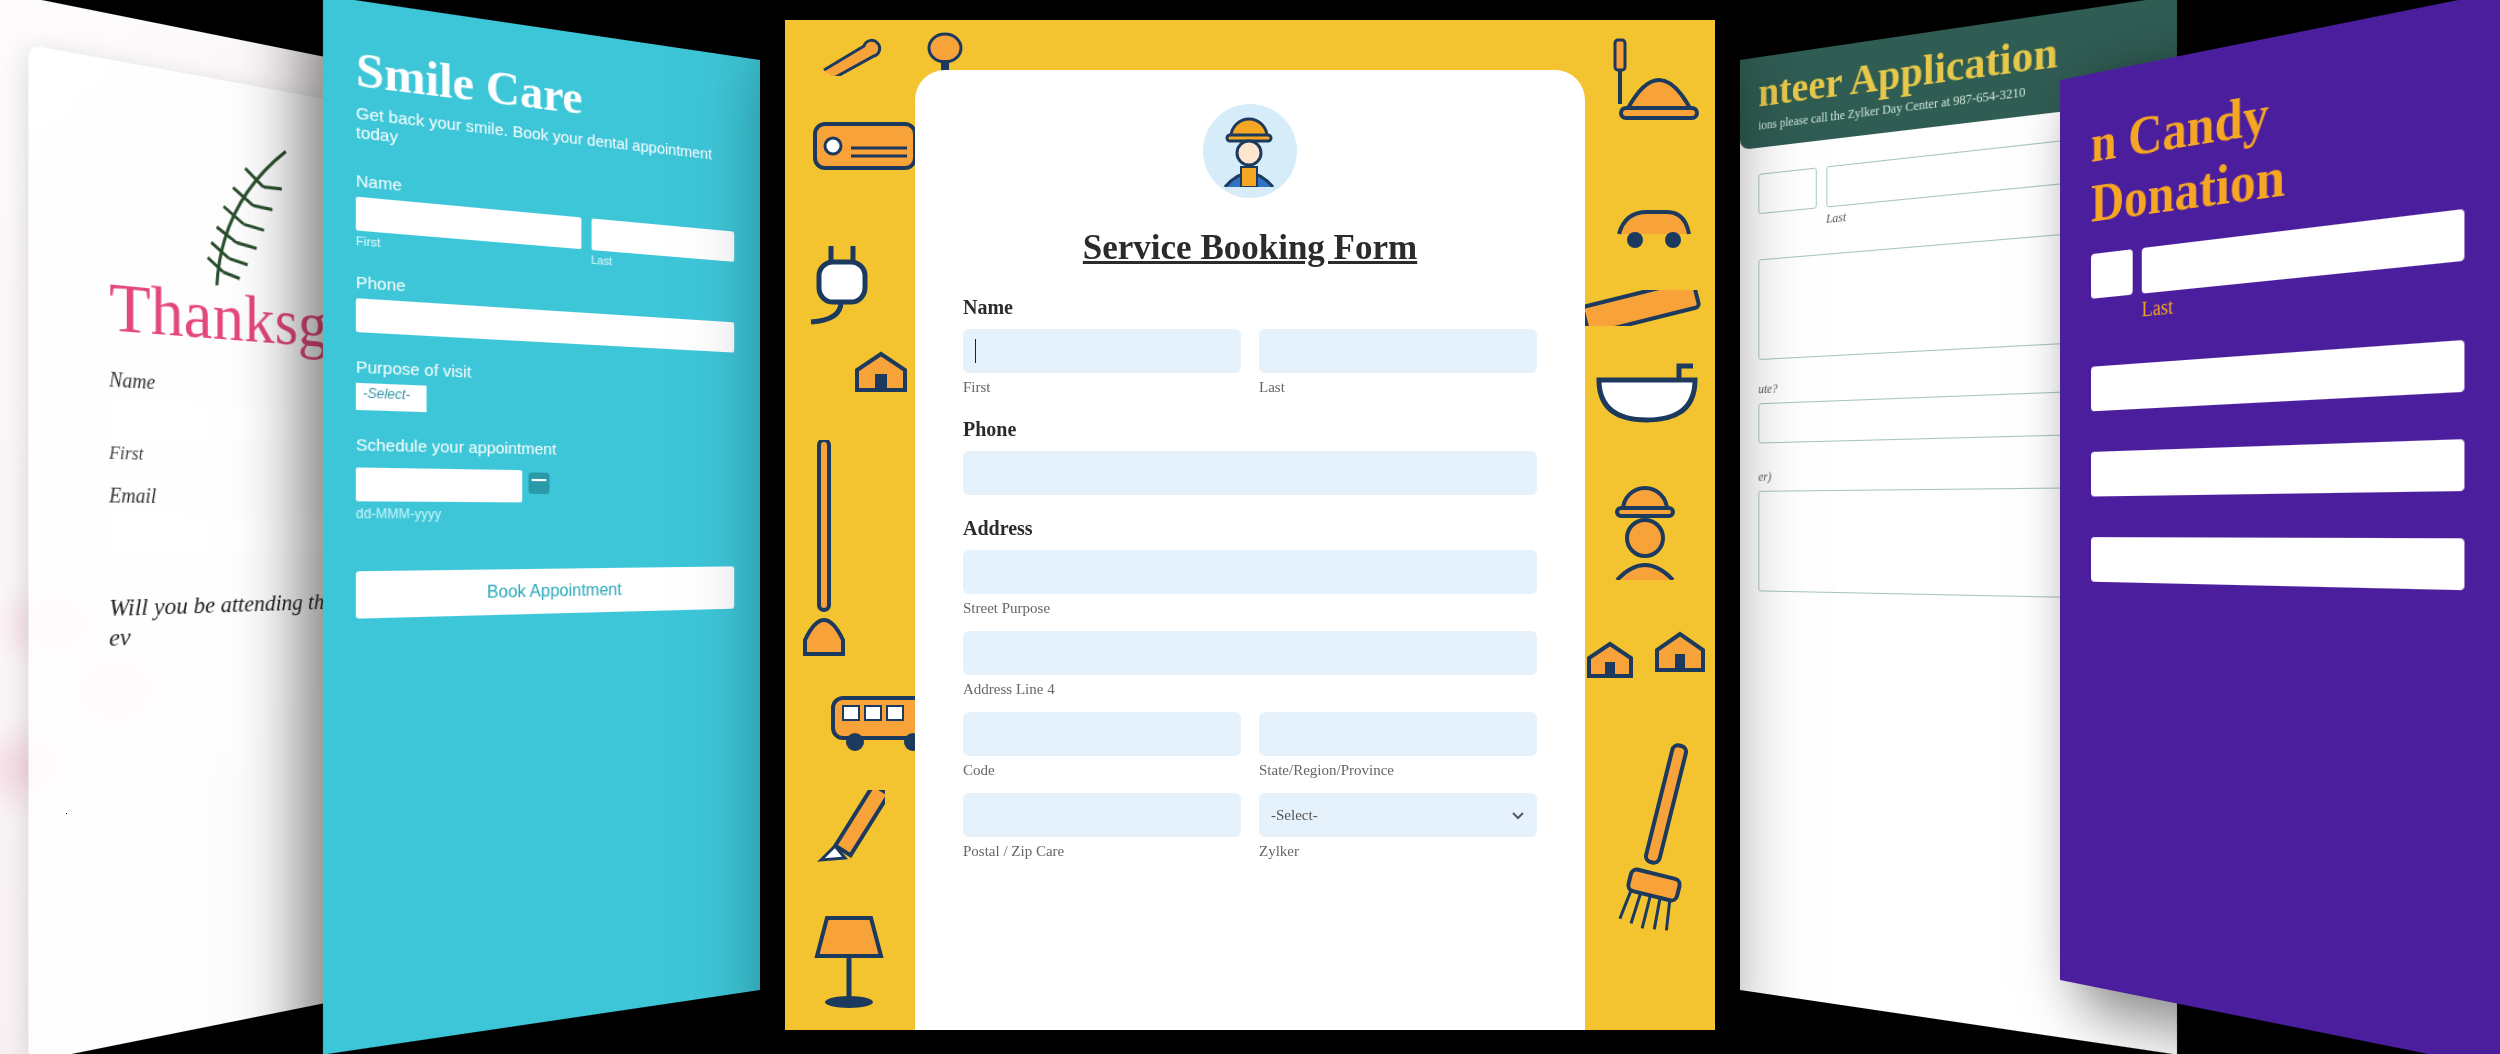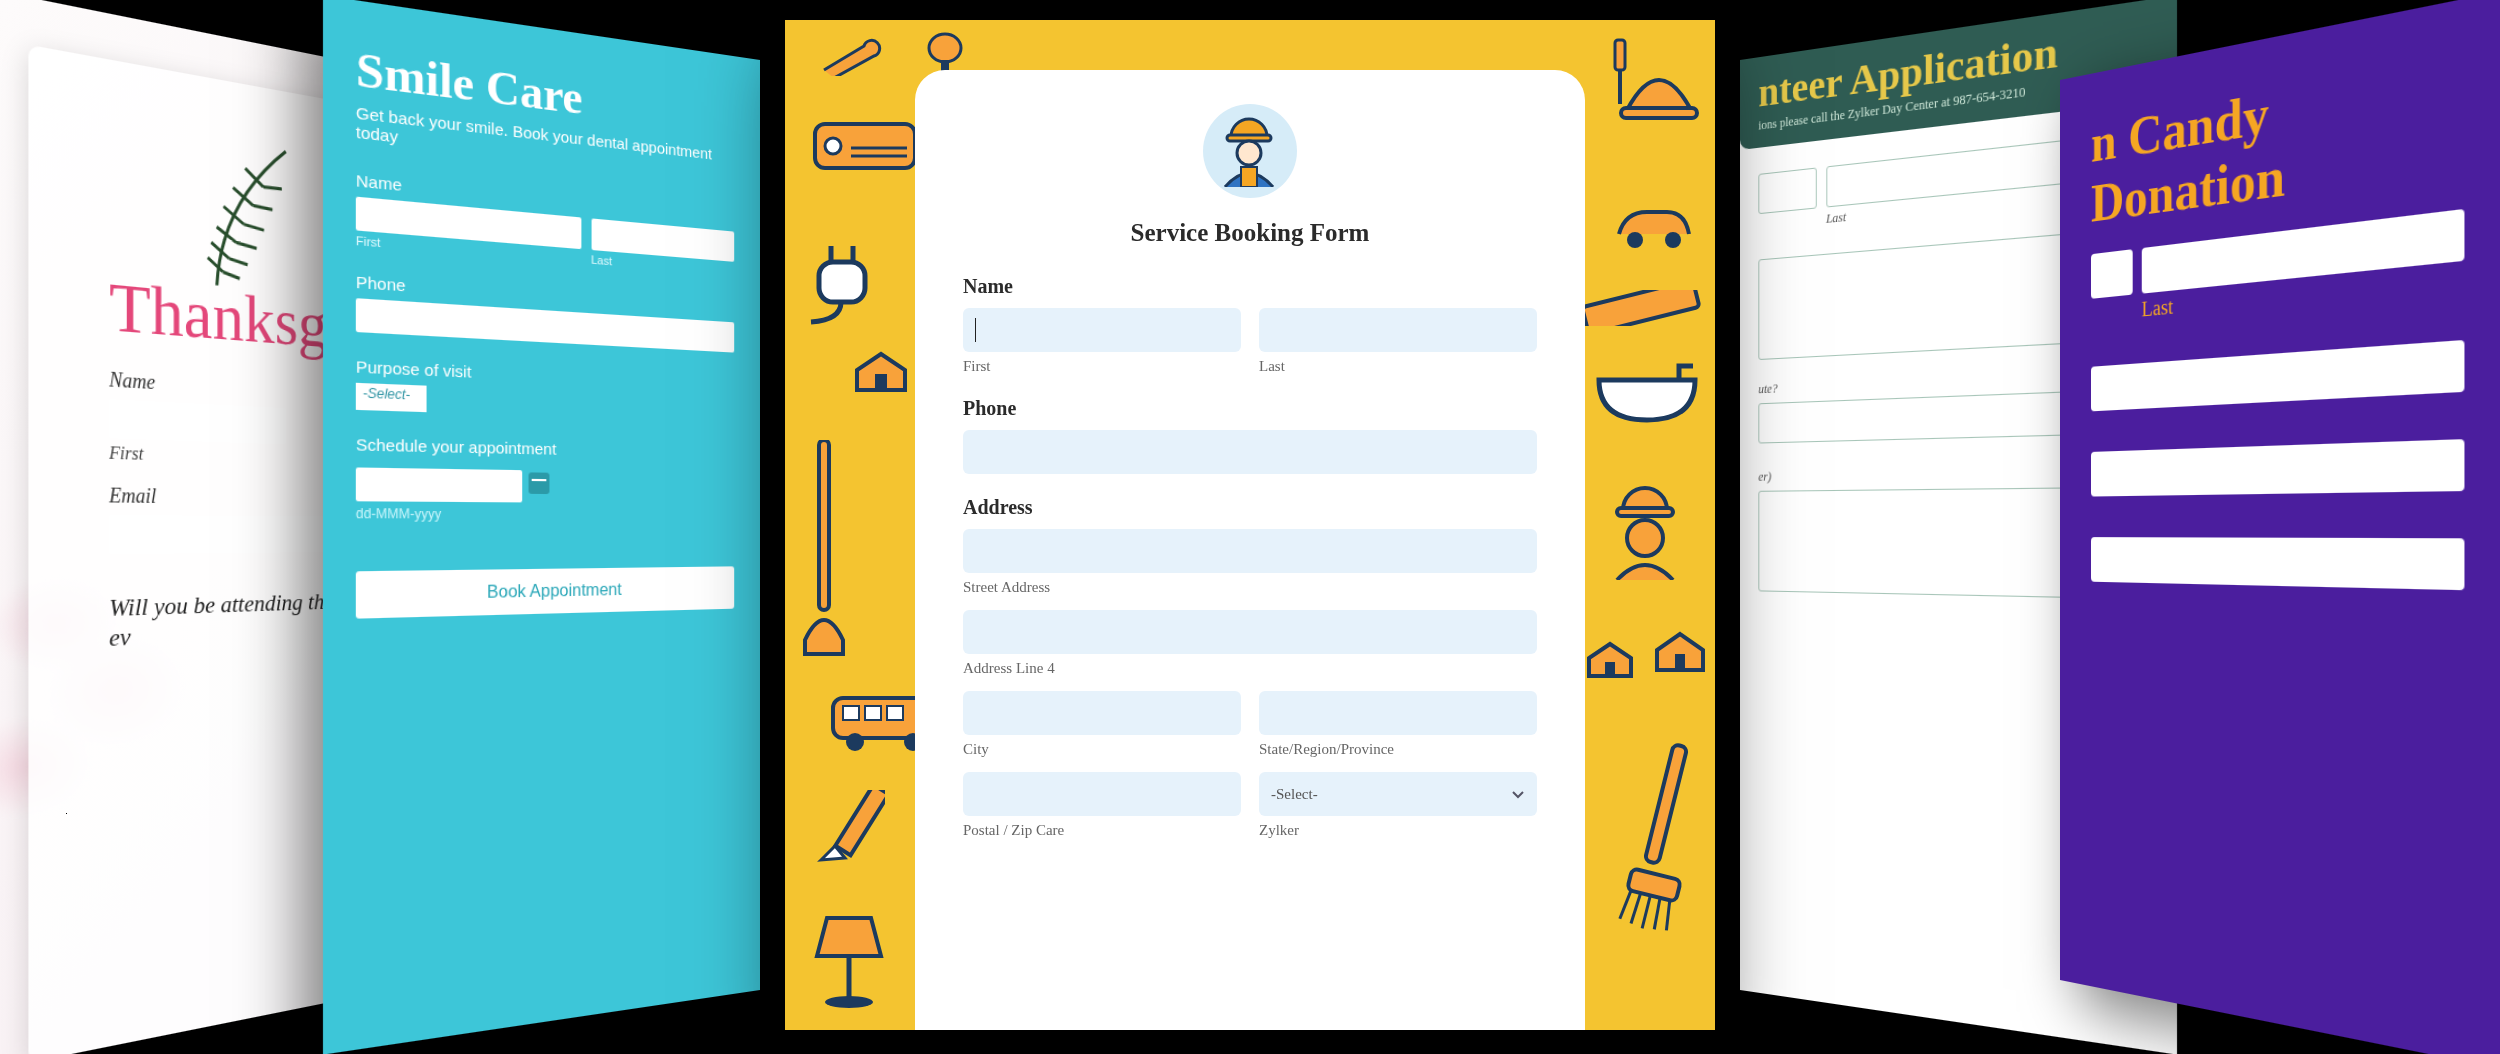--- a/index.html
+++ b/index.html
@@ -116,21 +116,21 @@
     box-shadow:0 30px 80px rgba(0,0,0,.6);
     overflow:hidden;
   }
   .svc-bg-pattern { position:absolute; inset:0; }
   .svc-card {
     position:absolute; left:130px; right:130px; top:50px; bottom:-20px;
     background:#fff; border-radius:30px 30px 0 0;
     padding:34px 48px; box-sizing:border-box;
     font-family:Georgia,serif; color:#2b2b2b;
   }
-  .svc-card h1 { text-align:center; font-size:25px; font-weight:700; margin:21px 0 28px;}
+  .svc-card h1 { text-align:center; font-size:35px; font-weight:700; margin:30px 0 28px;text-decoration:underline;}
   .svc-card .avatar-wrap { width:94px; height:94px; margin:0 auto; background:#d6ecf8; border-radius:50%; display:flex; align-items:center; justify-content:center;}
   .svc-card .lbl { font-weight:700; font-size:20px; margin-top:22px; display:block;}
   .svc-card .row { display:flex; gap:18px; margin-top:10px;}
   .svc-card .inp { background:var(--svc-input); height:44px; border-radius:6px; flex:1; padding:0 12px; box-sizing:border-box; display:flex; align-items:center; color:#777;}
   .svc-card .inp.full { width:100%;}
   .svc-card .sub { font-size:15px; color:#666; margin-top:6px; flex:1;}
   .svc-card .subrow { display:flex; gap:18px;}
   .svc-card .sel { justify-content:space-between; color:#555; font-size:15px;}
   .svc-card .chev { width:14px; height:14px;}
   .cursor-bar { width:1px; height:24px; background:#222;}
@@ -425,33 +425,33 @@
 
       <span class="lbl">Phone</span>
       <div class="row">
           <div class="inp full"></div>
         </div>
 
       <span class="lbl">Address</span>
       <div class="row">
           <div class="inp full"></div>
         </div>
-      <div class="sub">Street Address</div>
+      <div class="sub">Street Purpose</div>
 
       <div class="row" style="margin-top:14px">
           <div class="inp full"></div>
         </div>
       <div class="sub">Address Line 4</div>
 
       <div class="row" style="margin-top:14px">
         <div class="inp"></div>
         <div class="inp"></div>
       </div>
       <div class="subrow">
-        <div class="sub">City</div>
+        <div class="sub">Code</div>
         <div class="sub">State/Region/Province</div>
       </div>
 
       <div class="row" style="margin-top:14px">
         <div class="inp"></div>
         <div class="inp sel">
           <span>-Select-</span>
           <svg class="chev" viewBox="0 0 14 14">
               <path d="M2 5 l5 5 l5 -5" fill="none" stroke="#556" stroke-width="2"></path>
             </svg>

